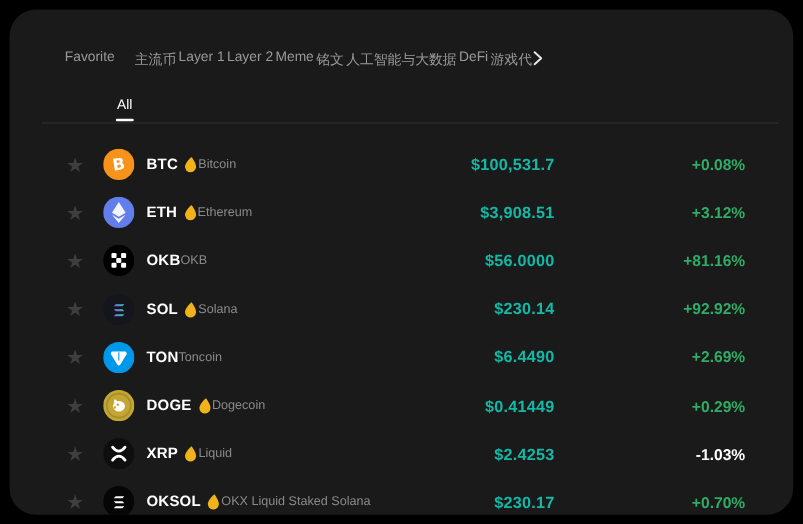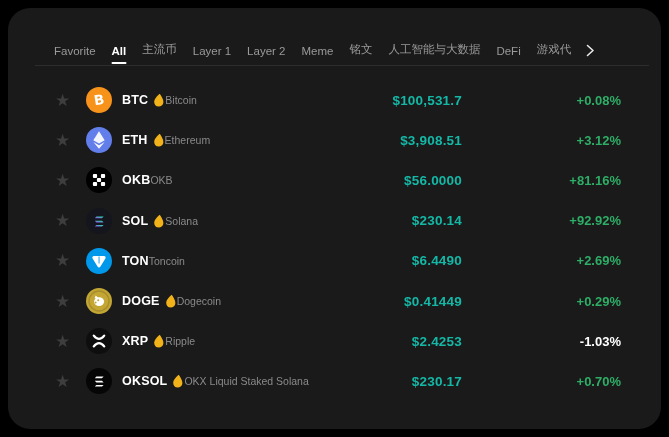--- a/index.html
+++ b/index.html
@@ -2,25 +2,25 @@
 <html><head>
 <meta charset="utf-8">
 <style>
   * { margin:0; padding:0; box-sizing:border-box; }
   html,body { width:669px; height:437px; background:#000; overflow:hidden;
     font-family:"Liberation Sans","DejaVu Sans",sans-serif; }
   .card { position:absolute; left:8px; top:8px; width:653px; height:421px;
     background:#1A1A1A; border-radius:22px; overflow:hidden; }
 
   
-  .tab-bar { display:flex; align-items:flex-end; gap:14px;
+  .tab-bar { display:flex; align-items:flex-start; gap:0;
     padding:34px 14px 0 45px; white-space:nowrap; }
   .tab { position:relative; border:none; background:transparent; cursor:pointer;
     font-family:inherit; font-size:11.5px; color:#9A9A9A; padding:0 1px 8px 1px; }
-  .tab.active { color:#FFFFFF; font-weight:700; }
+  .tab.active { color:#FFFFFF; font-weight:400;margin-top:40px; }
   .tab.active::after { content:""; position:absolute; left:50%; transform:translateX(-50%);
     bottom:1px; width:15px; height:2.5px; border-radius:2px; background:#FFFFFF; }
   .tabs-overflow { background:transparent; border:none; cursor:pointer;
     display:flex; align-items:center; padding-bottom:8px; }
   .divider { height:1px; background:#2D2D2D; margin:0 12px 0 27px; }
 
   
   .coin-list { padding-top:14px; }
   .coin-row { display:flex; align-items:center; height:40.2px;
     padding:0 40px 0 47px; cursor:pointer; }
@@ -256,21 +256,21 @@
         </div>
     <div class="names">
       <div class="sym-line">
         <span class="sym">XRP</span>
         <span class="flame">
               <svg width="12" height="14" viewBox="0 0 12 14">
                 <path d="M6 .8 C6 .8 1.4 5.6 1.4 9 a4.6 4.6 0 0 0 9.2 0 C10.6 5.6 6 .8 6 .8 Z" fill="#F2B31A"></path>
               </svg>
             </span>
       </div>
-      <span class="fullname">Ripple</span>
+      <span class="fullname">Liquid</span>
     </div>
     <div class="price">$2.4253</div>
     <div class="change" style="color: #ffffff;">-1.03%</div>
   </div>
 
   <div class="coin-row">
     <span class="fav-star">★</span>
     <div class="coin-icon">
           <svg width="26" height="26" viewBox="0 0 26 26">
             <circle cx="13" cy="13" r="13" fill="#060606"></circle>

